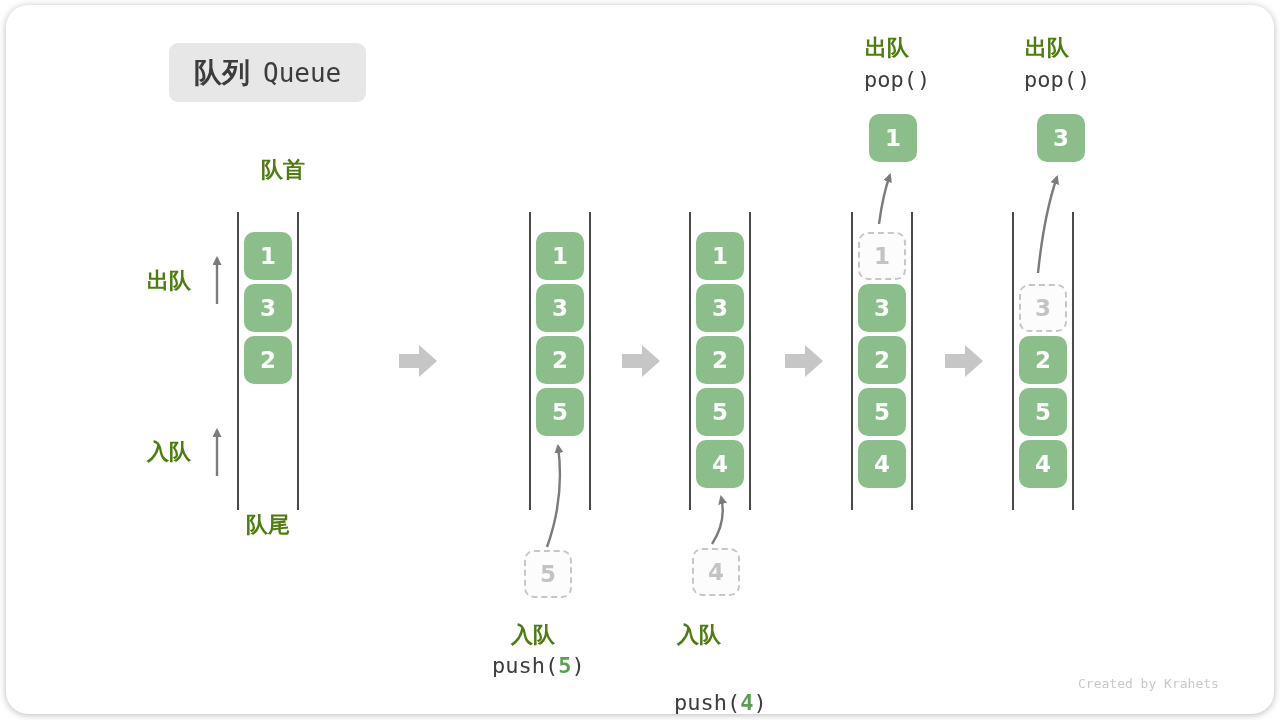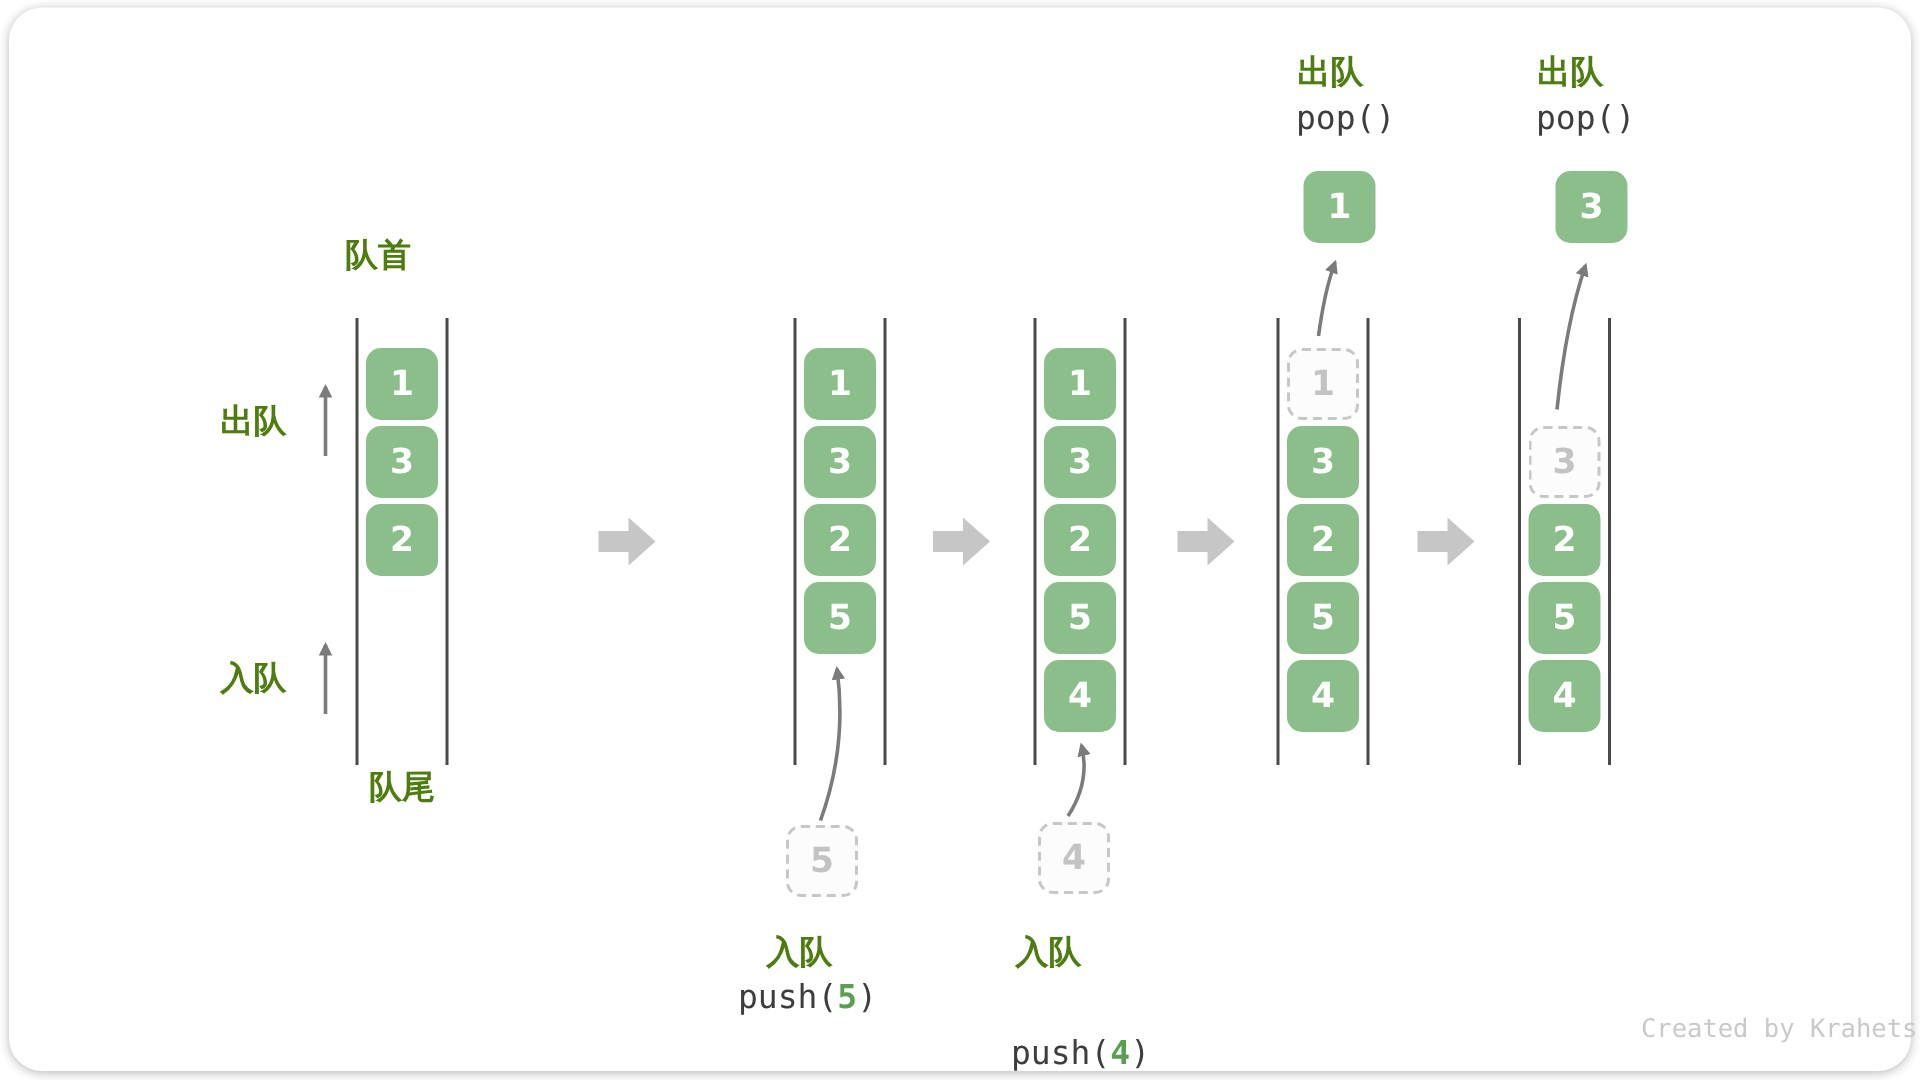--- a/index.html
+++ b/index.html
@@ -36,21 +36,21 @@
   }
   .channel .qbox{left:5px;}
   .s0{top:20px}.s1{top:72px}.s2{top:124px}.s3{top:176px}.s4{top:228px}
   .ghost{
     background:#fcfcfc;border:2.5px dashed var(--ghost-border,#c7c7c7);
     color:var(--ghost-text,#c3c3c3);
   }
   .arg{color:var(--code-green,#5AA052);font-weight:bold;}
   .footer{
     position:absolute;left:1078px;top:676px;
-    font-family:"DejaVu Sans Mono",monospace;font-size:17px;color:#c9c9c9;white-space:nowrap;margin-left:16px;
+    font-family:"DejaVu Sans Mono",monospace;font-size:13px;color:#c9c9c9;white-space:nowrap;
   }
   svg.overlay{position:absolute;left:0;top:0;width:1280px;height:720px;pointer-events:none;}
 </style>
 </head>
 <body>
 
 <div class="card"></div>
 
 <div class="canvas">
 
@@ -69,22 +69,26 @@
     <path d="M217,304 V258" stroke="#7b7b7b" stroke-width="2.4" fill="none" marker-end="url(#ah)"></path>
     <path d="M217,476 V430" stroke="#7b7b7b" stroke-width="2.4" fill="none" marker-end="url(#ah)"></path>
 
     <path d="M547,547 Q565,497 558,446" stroke="#7b7b7b" stroke-width="2.4" fill="none" marker-end="url(#ah)"></path>
     <path d="M712,544 Q727,521 721,497" stroke="#7b7b7b" stroke-width="2.4" fill="none" marker-end="url(#ah)"></path>
 
     <path d="M879,224 Q883,194 890,175" stroke="#7b7b7b" stroke-width="2.4" fill="none" marker-end="url(#ah)"></path>
     <path d="M1038,273 Q1044,215 1057,177" stroke="#7b7b7b" stroke-width="2.4" fill="none" marker-end="url(#ah)"></path>
   </svg>
 
+  <div class="title-badge">
+    <span class="title-zh">队列</span>
+    <span class="title-en">Queue</span>
+  </div>
 
-  <div class="cjk-label center62" style="left:221px;top:155px">队首</div>
+  <div class="cjk-label center62" style="left:252px;top:155px">队首</div>
   <div class="cjk-label center62" style="left:237px;top:510px">队尾</div>
   <div class="cjk-label" style="left:147px;top:266px">出队</div>
   <div class="cjk-label" style="left:147px;top:437px">入队</div>
 
   <div class="channel" style="left:237px">
     <div class="qbox s0">1</div>
     <div class="qbox s1">3</div>
     <div class="qbox s2">2</div>
   </div>
 

